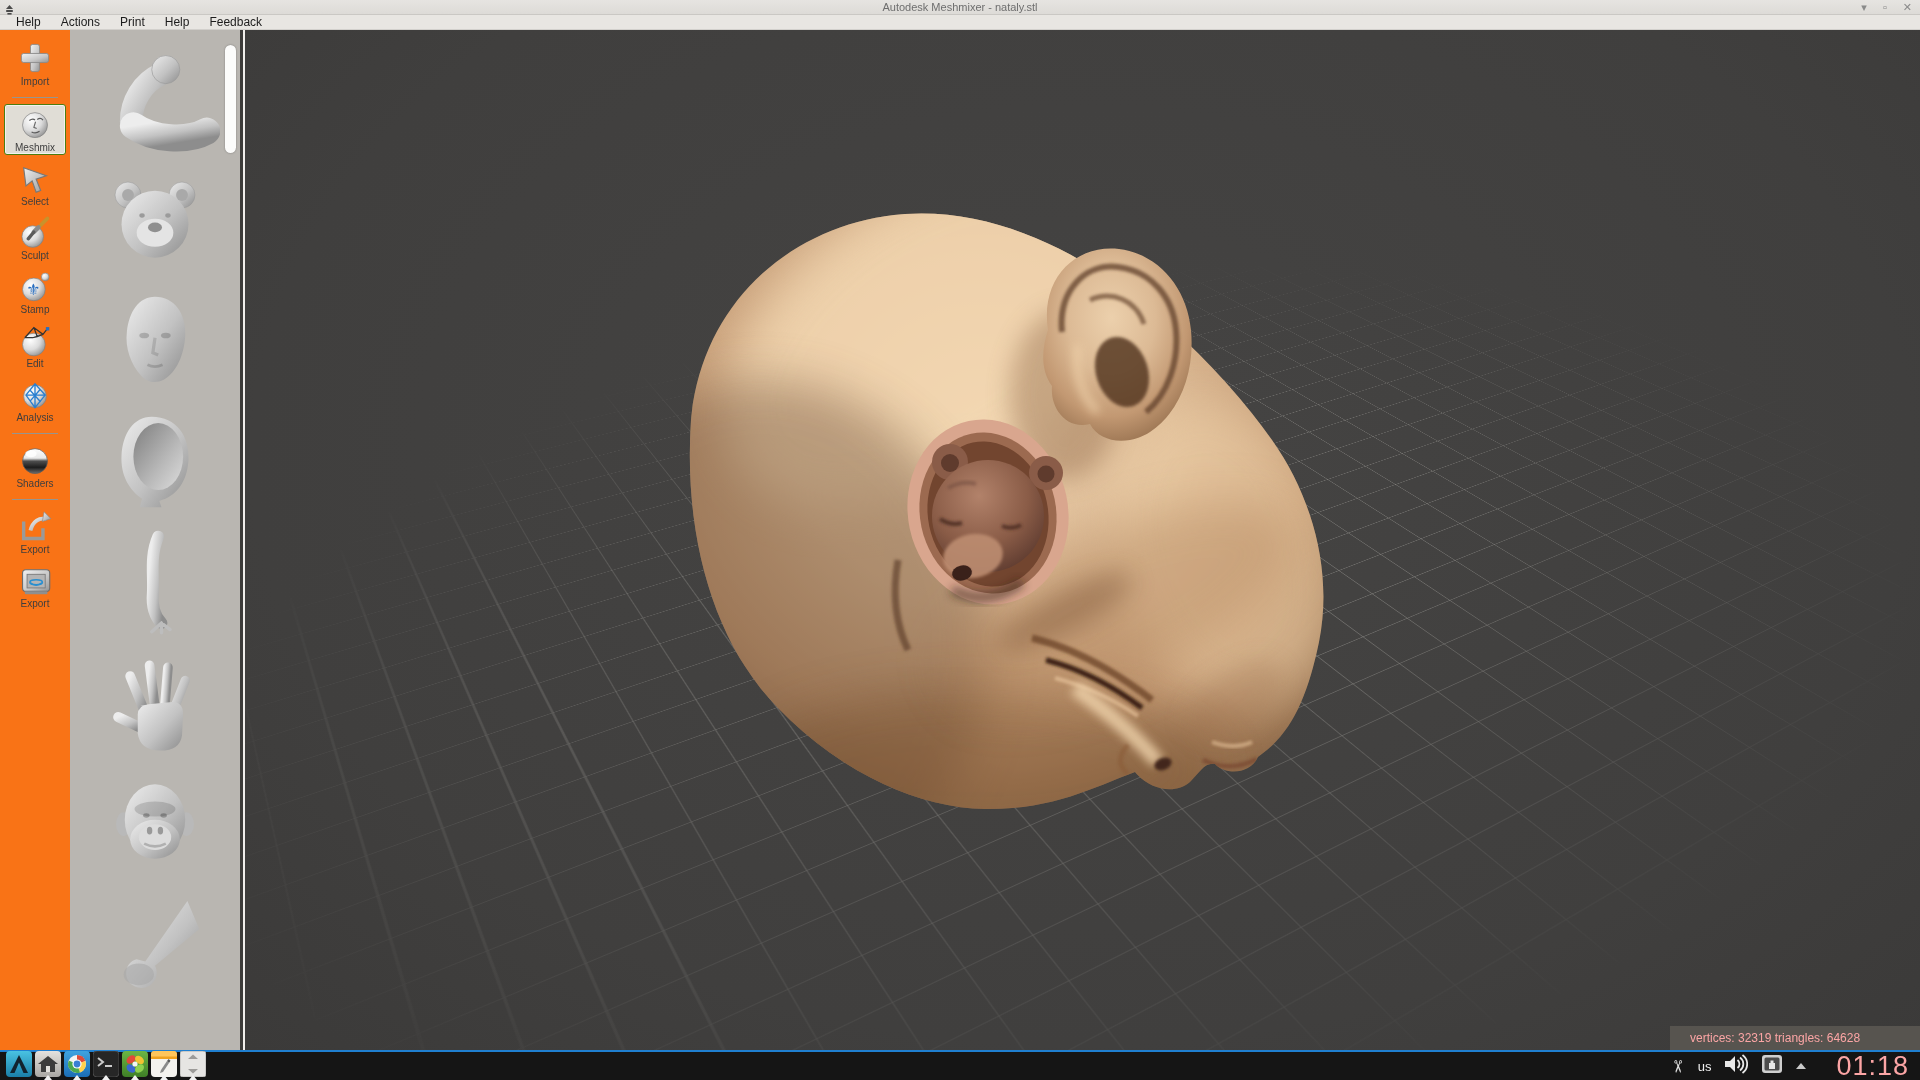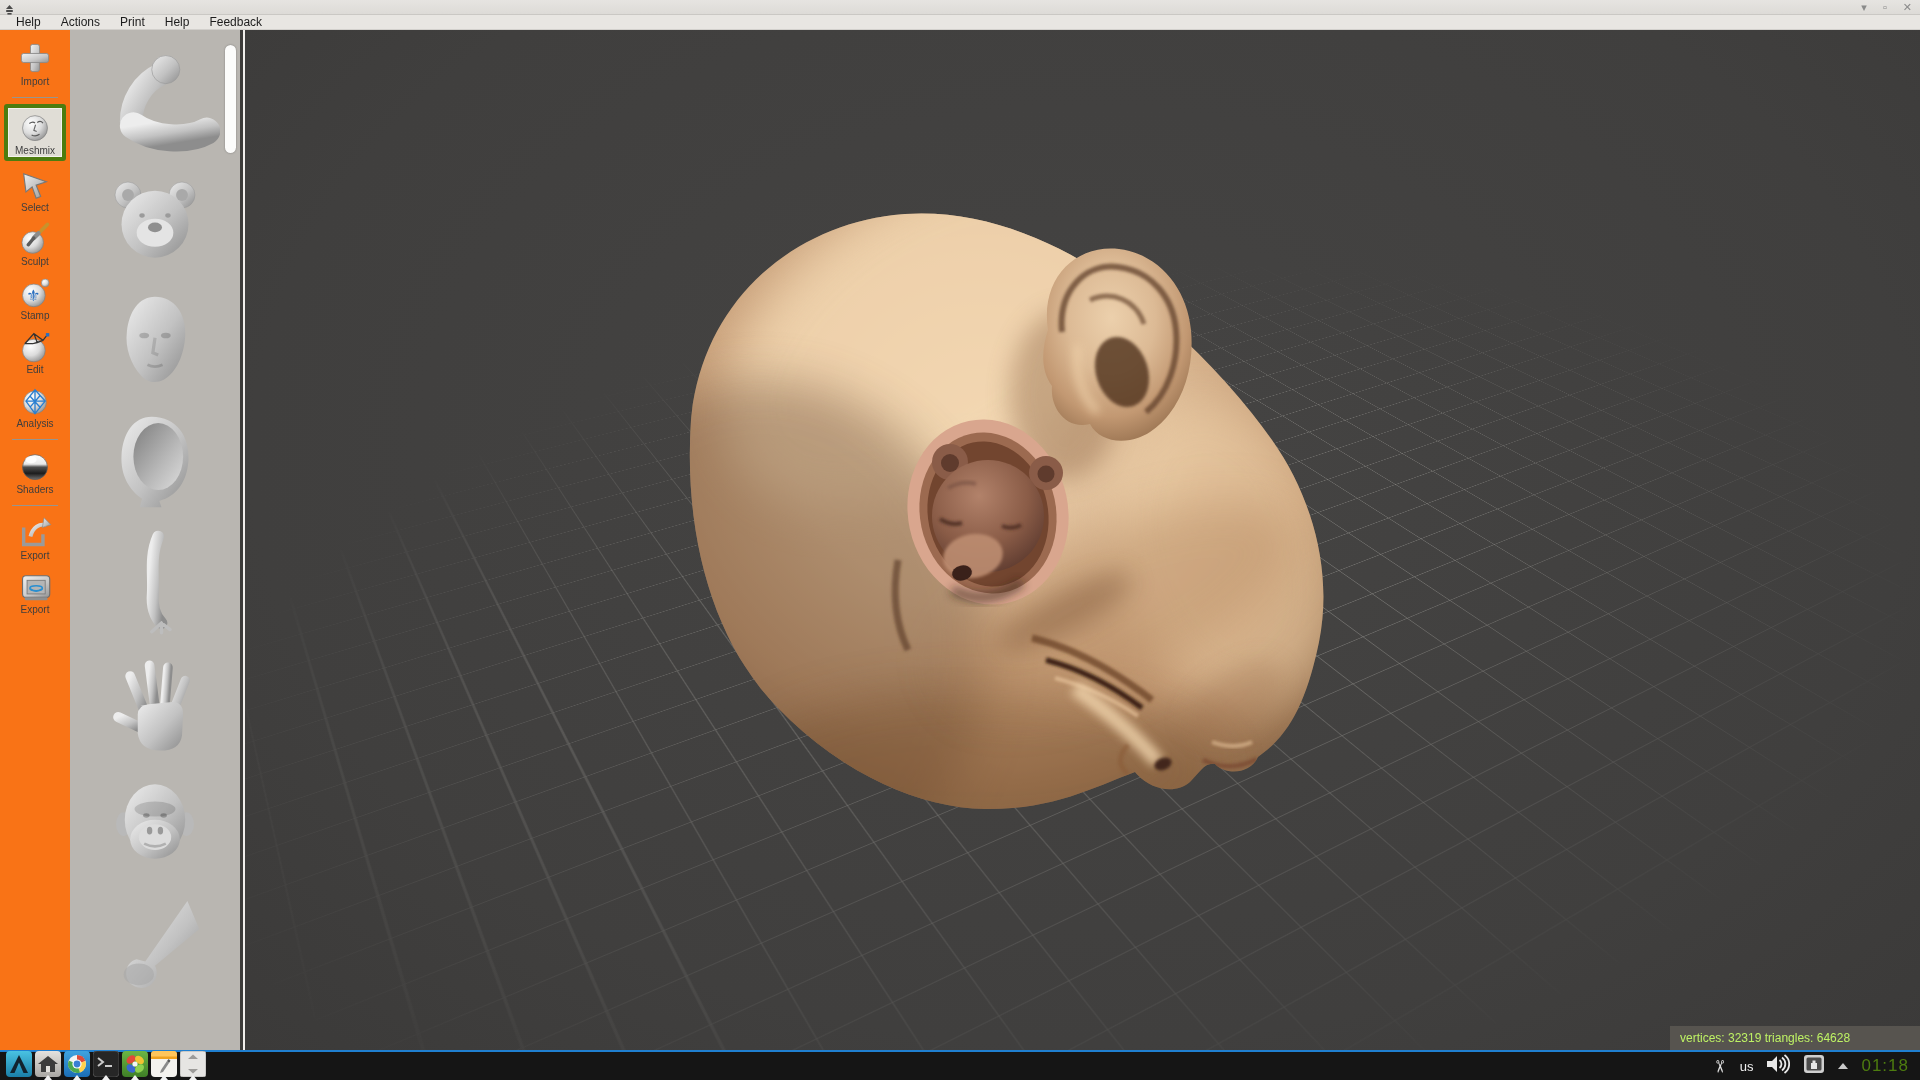--- a/index.html
+++ b/index.html
@@ -21,21 +21,21 @@
   .menu-item { font-size:12px; color:#1c1c1c; padding:0 10px; line-height:15px; }
 
   
   .main { display:flex; height:1020px; }
 
   
   .toolbar { width:70px; background:#f97316; display:flex; flex-direction:column;
              align-items:center; padding-top:8px; flex:none; }
   .tool { width:62px; text-align:center; margin-bottom:3px; padding:2px 0 1px;
           border:1px solid transparent; border-radius:3px; }
-  .tool.selected { background:#e0ddd6; border:4px solid #4d7c0f;
+  .tool.selected { background:#e0ddd6; border:1px solid #4d7c0f;
                    box-shadow:inset 0 0 0 1px #f4f2ee; }
   .tool .ticon { display:block; height:34px; }
   .tool .tlabel { display:block; font-size:10px; color:#3e3e3e; margin-top:1px; }
   .tsep { width:46px; height:1px; background:#97958f; margin:5px 0 6px; }
 
   
   .parts { width:170px; background:#b9b6b1; position:relative; flex:none;
            display:flex; flex-direction:column; align-items:center; padding-top:18px; }
   .part-thumb { width:140px; height:112px; display:flex; align-items:center;
                 justify-content:center; margin-bottom:8px; }
@@ -50,50 +50,51 @@
   .grid3d { position:absolute; left:-200px; top:-650px; width:2500px; height:2400px;
             background-image:
               repeating-linear-gradient(90deg, rgba(214,212,205,.55) 0 1.5px, transparent 1.5px 54px),
               repeating-linear-gradient(0deg,  rgba(214,212,205,.55) 0 1.5px, transparent 1.5px 54px);
             transform:perspective(1500px) rotateX(58deg) rotateZ(-36deg);
             -webkit-mask-image:radial-gradient(ellipse 46% 42% at 47% 42%, #000 30%, transparent 74%);
             mask-image:radial-gradient(ellipse 46% 42% at 47% 42%, #000 30%, transparent 74%);
             opacity:.5; }
   .modelsvg { position:absolute; inset:0; width:100%; height:100%; }
   .stats { position:absolute; right:0; bottom:0; width:250px; height:24px;
-           background:#57544f; color:#bef264; font-size:12px; line-height:24px;
-           padding-left:10px; }
+           background:#57544f; color:#fca5a5; font-size:12px; line-height:24px;
+           padding-left:20px; }
 
   
   .taskbar { height:30px; background:#151515; border-top:2px solid #1f7fd0;
              display:flex; align-items:center; padding:0 5px; }
   .launcher { width:28px; height:27px; position:relative; display:flex;
               align-items:center; justify-content:center; margin-right:1px; }
   .launcher .run-ind { position:absolute; bottom:0; left:50%; margin-left:-4px;
               width:0; height:0; border-left:4px solid transparent;
               border-right:4px solid transparent; border-bottom:5px solid #f2f2f2; }
   .tray { margin-left:auto; display:flex; align-items:center; gap:13px; padding-right:6px; }
   .tray .scissors { color:#e2e2e2; font-size:17px; display:inline-block;
                     transform:rotate(90deg); }
   .kbd-layout { color:#f0f0f0; font-size:13px; font-weight:normal; }
   .tray-arrow { width:0; height:0; border-left:5px solid transparent;
                 border-right:5px solid transparent; border-bottom:6px solid #c9c9c9; }
-  .clock { color:#4d7c0f; font-size:17px; letter-spacing:1px; }
+  .clock { color:#fca5a5; font-size:27px; letter-spacing:1px;margin-left:17px; }
 </style>
 </head>
 <body>
 
 <div class="titlebar">
   <span class="app-ico">
     <svg width="11" height="11" viewBox="0 0 11 11">
         <polygon points="5.5,0 9,4 2,4" fill="#4a4a4a"></polygon>
         <rect x="2.2" y="5" width="6.6" height="2" fill="#4a4a4a"></rect>
         <rect x="3.4" y="8" width="4.2" height="1.6" fill="#4a4a4a"></rect>
       </svg>
   </span>
+  <span class="title-text">Autodesk Meshmixer - nataly.stl</span>
   <span class="win-controls">
     <span class="wbtn">▾</span>
     <span class="wbtn">▫</span>
     <span class="wbtn">✕</span>
   </span>
 </div>
 
 <div class="menubar">
   <span class="menu-item">Help</span>
   <span class="menu-item">Actions</span>

